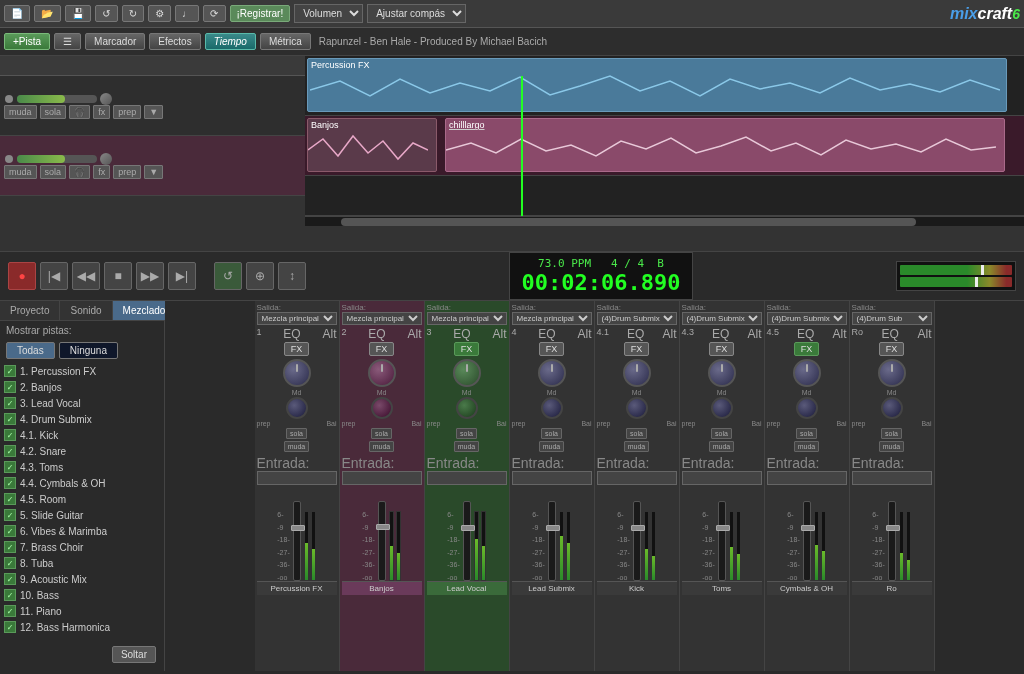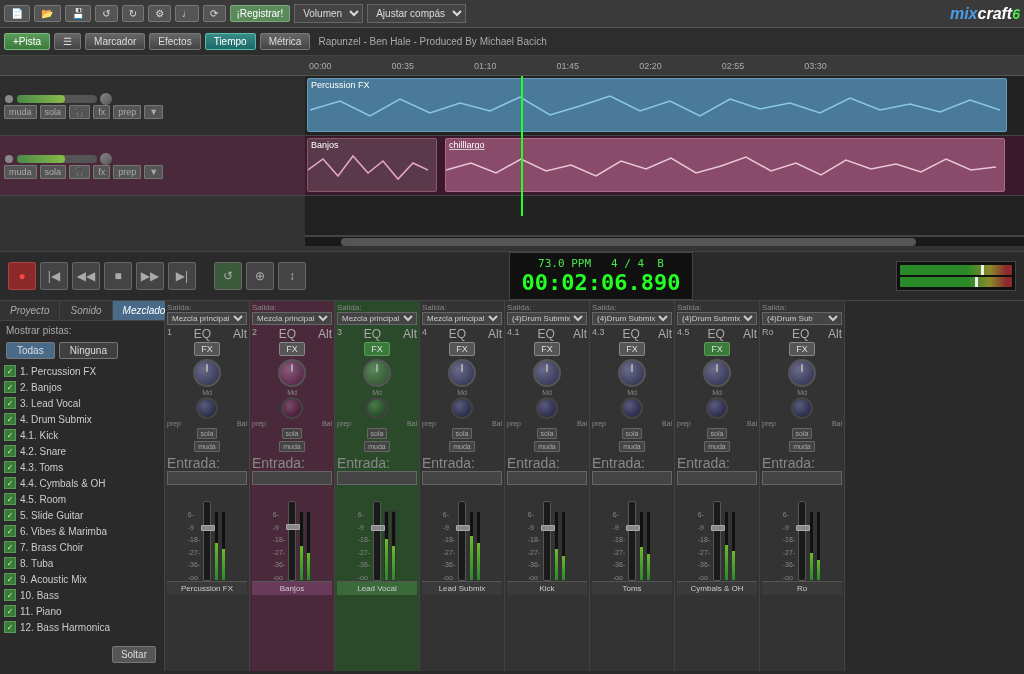--- a/index.html
+++ b/index.html
@@ -75,20 +75,21 @@
       border-radius: 2px;
     }
     .btn-teal {
       background: linear-gradient(to bottom, #3a8a8a, #1a6a6a);
       border: 1px solid #5abaaa;
       color: #fff;
       font-size: 10px;
       padding: 2px 8px;
       cursor: pointer;
       border-radius: 2px;
+      font-style: italic;
     }
 
     
     .track-area {
       background: #333;
       height: 195px;
       display: flex;
     }
     .track-list {
       width: 305px;
@@ -265,38 +266,37 @@
       display: flex;
       background: #333;
       border-bottom: 1px solid #444;
     }
     .tab {
       padding: 4px 10px;
       font-size: 10px;
       cursor: pointer;
       color: #aaa;
       border-right: 1px solid #444;
-      font-style: italic;
     }
     .tab.active {
       background: #4a6a8a;
       color: #fff;
     }
     .show-tracks-label {
       font-size: 10px;
       color: #aaa;
       padding: 4px 6px;
     }
     .filter-btns {
       display: flex;
       gap: 4px;
       padding: 2px 6px 4px;
     }
     .filter-btn {
-      background: #404040;
+      background: #0f172a;
       border: 1px solid #777;
       color: #ddd;
       font-size: 10px;
       padding: 2px 10px;
       cursor: pointer;
       border-radius: 2px;
     }
     .filter-btn.active { background: #4a6a8a; }
     .track-list-items {
       flex: 1;
@@ -333,20 +333,21 @@
       margin: 4px;
     }
 
     
     .mixer-area {
       flex: 1;
       background: #2a2a2a;
       overflow-x: auto;
       display: flex;
       flex-direction: column;
+      align-items: center;
     }
     .mixer-channels {
       display: flex;
       flex: 1;
       overflow-x: auto;
     }
     .channel-strip {
       width: 85px;
       min-width: 85px;
       background: #333;
@@ -594,29 +595,20 @@
         <button class="mini-btn">fx</button>
         <button class="mini-btn">prep</button>
         <button class="mini-btn">▼</button>
       </div>
     </div>
 
   </div>
 
   <div class="track-content-area">
 
-    <div class="timeline">
-      <span>00:00</span>
-      <span>00:35</span>
-      <span>01:10</span>
-      <span>01:45</span>
-      <span>02:20</span>
-      <span>02:55</span>
-      <span>03:30</span>
-    </div>
 
     <div style="position:absolute; top:20px; left:30%; width:2px; height:140px; background:#22ff22; z-index:10;"></div>
 
     <div class="track-clips">
       <div class="clip" style="left:2px; width:700px;">
         <div class="clip-label">Percussion FX</div>
         <svg width="690" height="38" style="display:block;margin:0 2px;">
           <polyline points="0,19 30,10 60,25 90,8 120,22 150,12 180,20 210,6 240,24 270,15 300,5 330,20 360,10 390,25 420,8 450,18 480,12 510,22 540,7 570,19 600,13 630,21 660,9 690,19" fill="none" stroke="#8ac8e8" stroke-width="1.5"></polyline>
         </svg>
       </div>

